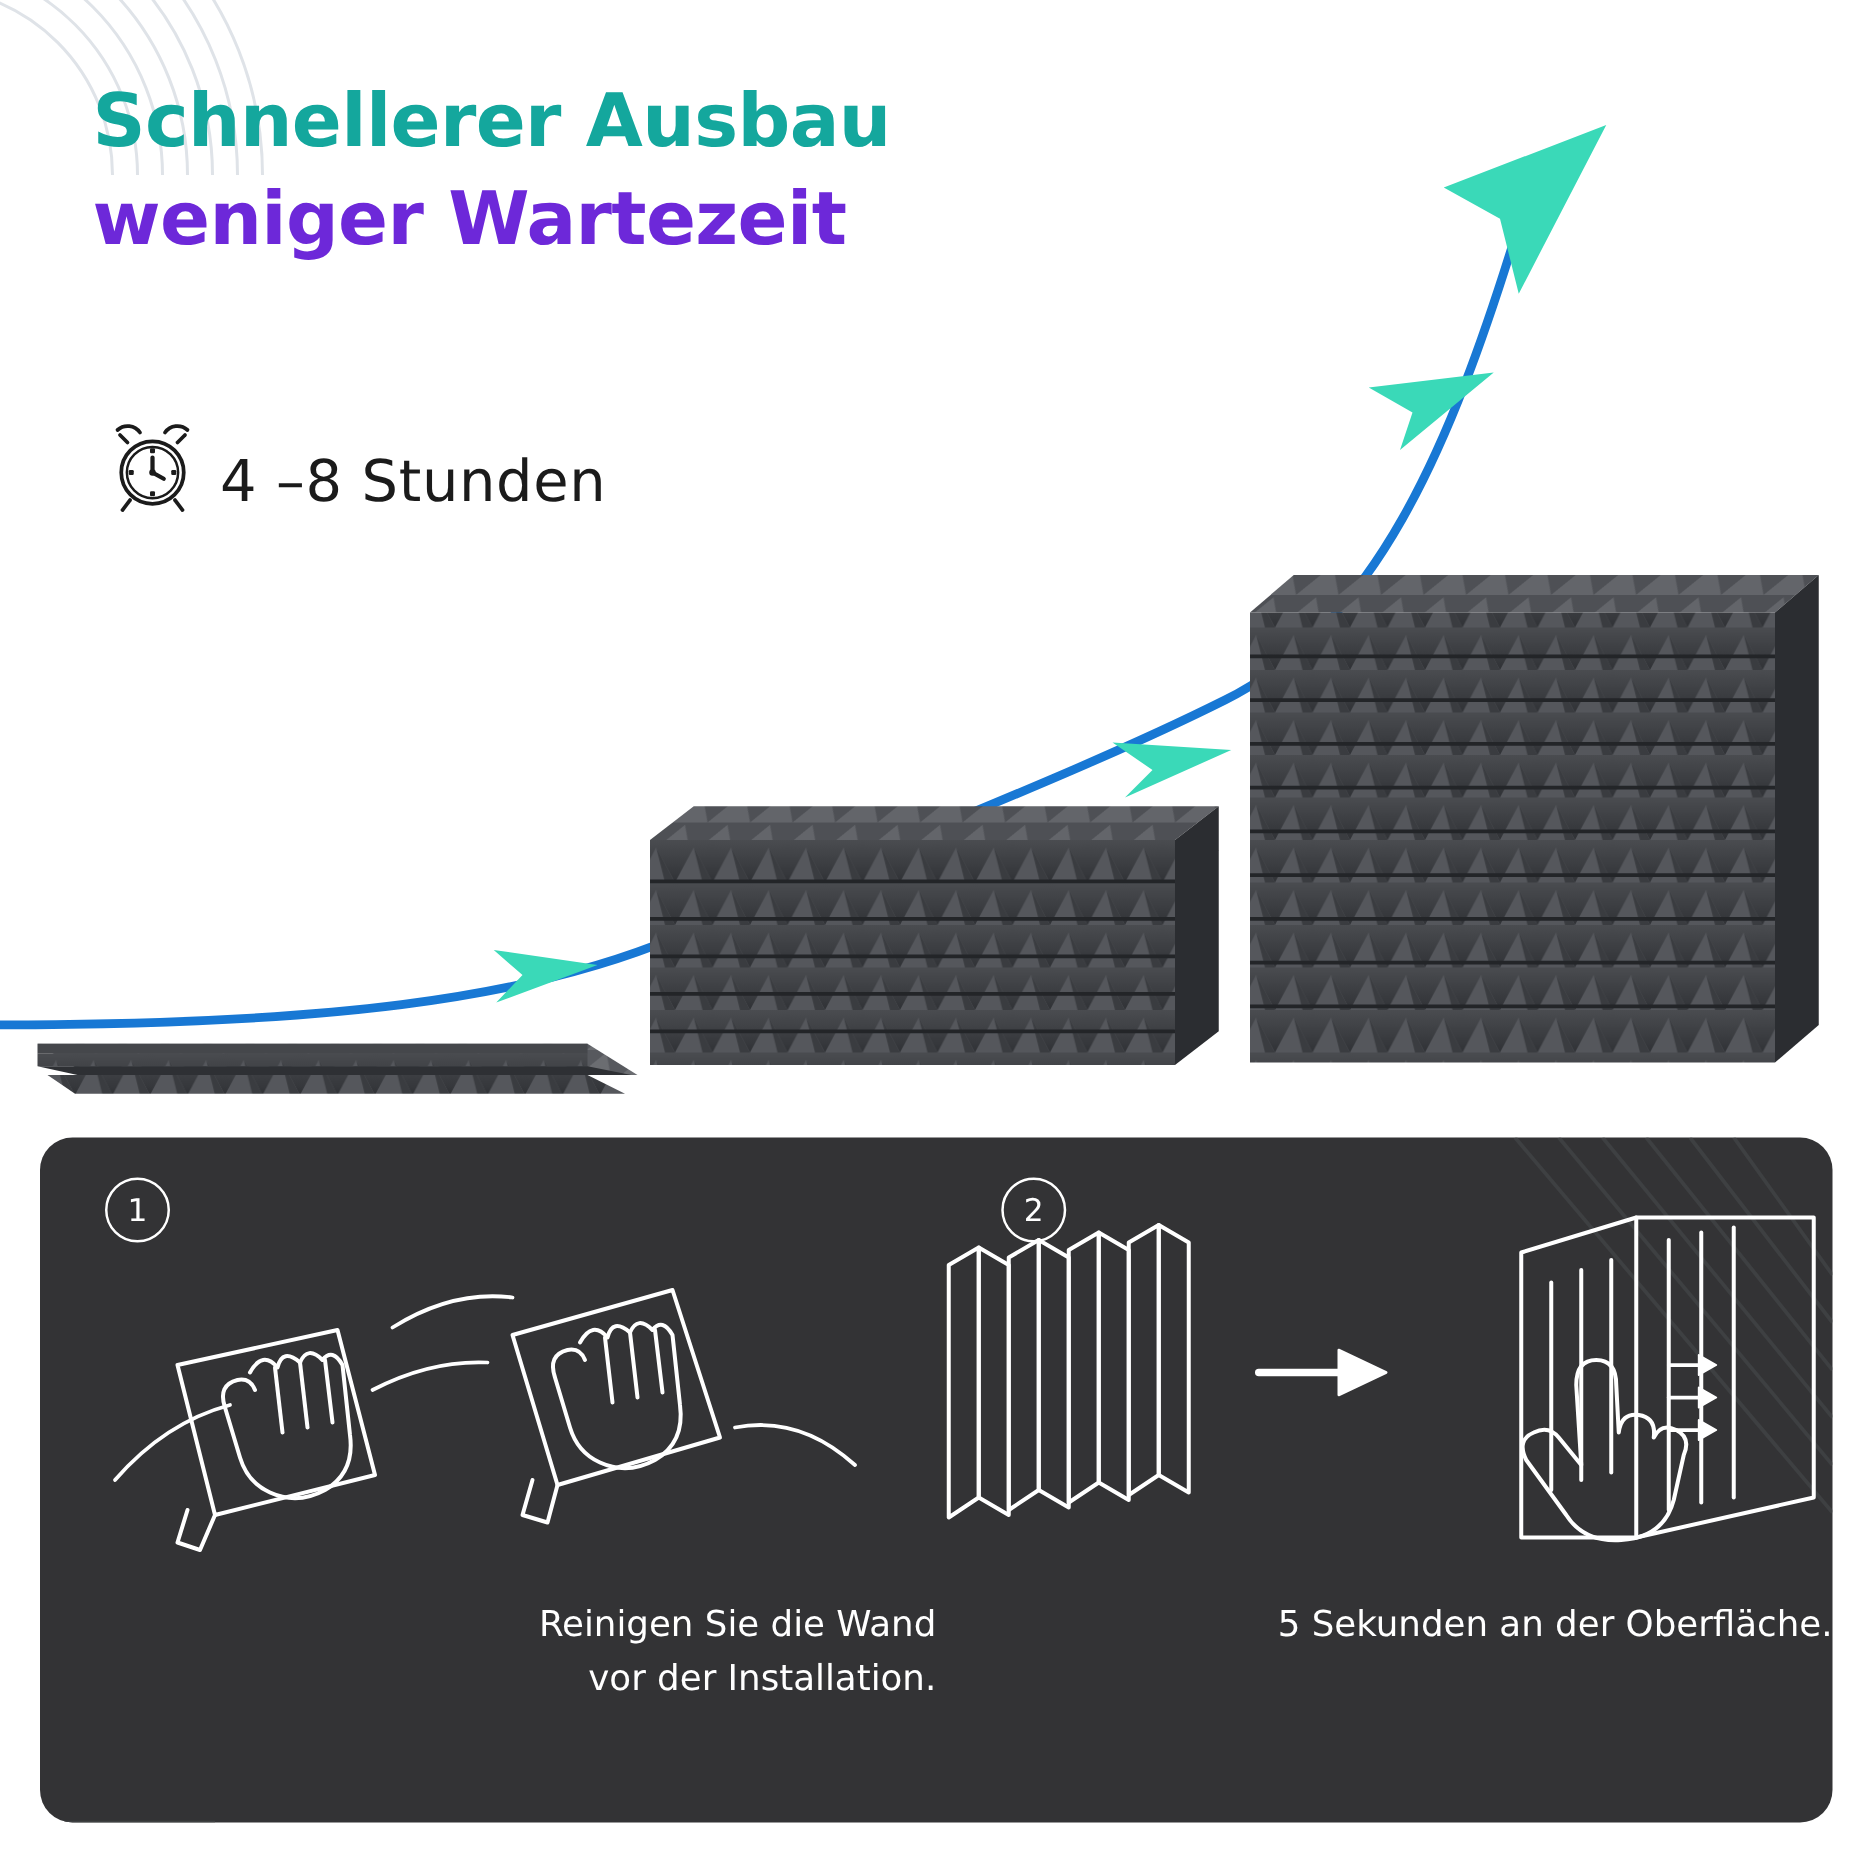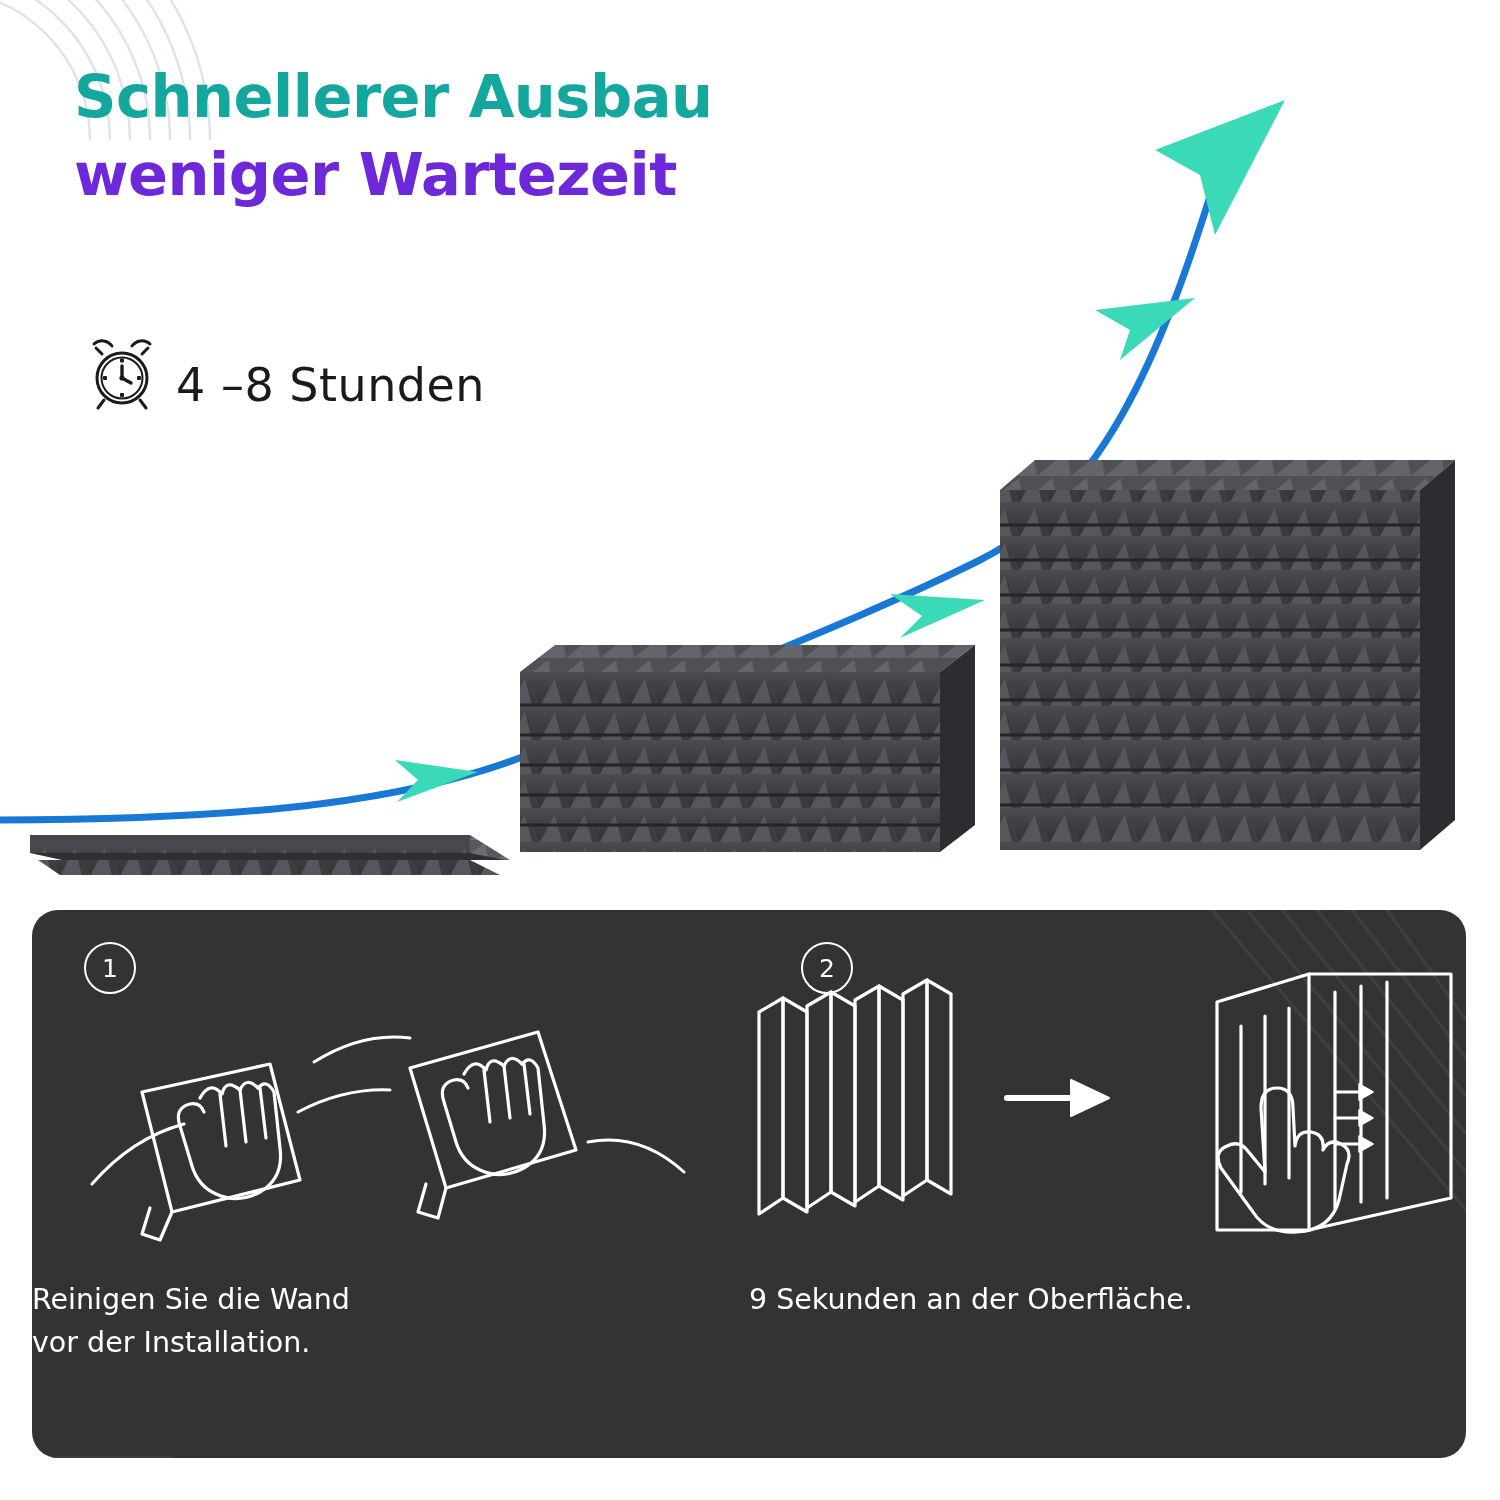--- a/index.html
+++ b/index.html
@@ -132,21 +132,21 @@
   }
   .captions {
     position: absolute;
     left: 0;
     top: 368px;
     width: 100%;
     display: flex;
   }
   .caption {
     flex: 1 1 50%;
-    text-align: left;
+    text-align: right;
     color: #ffffff;
     font-family: "DejaVu Sans", sans-serif;
     font-size: 28.5px;
     line-height: 1.52;
   }
   .caption .l2 { display: block; }
 </style>
 </head>
 <body>
 
@@ -355,18 +355,18 @@
         </svg>
       </div>
     </div>
 
     <div class="captions">
       <div class="caption">
         <span>Reinigen Sie die Wand</span>
         <span class="l2">vor der Installation.</span>
       </div>
       <div class="caption">
-        <span class="l2">9 Sekunden an der Oberfläche.</span>
+        <span class="l2">5 Sekunden an der Oberfläche.</span>
       </div>
     </div>
 
   </div>
 </div>
 
 </body></html>

